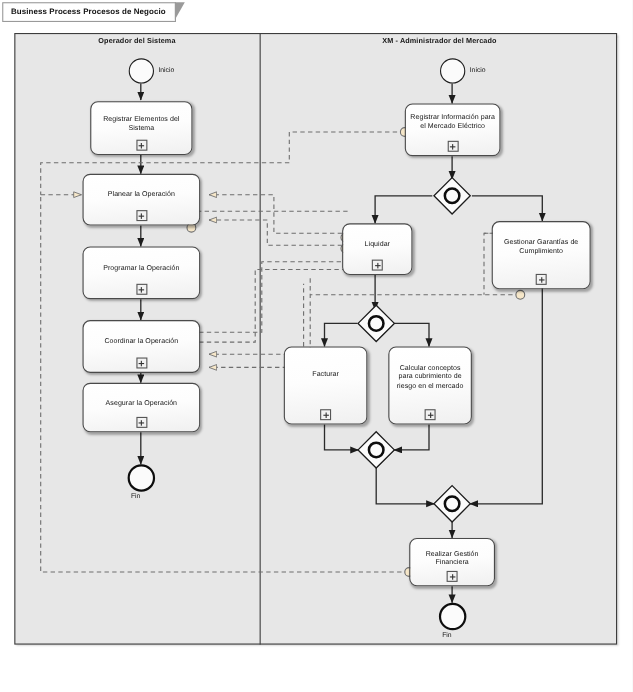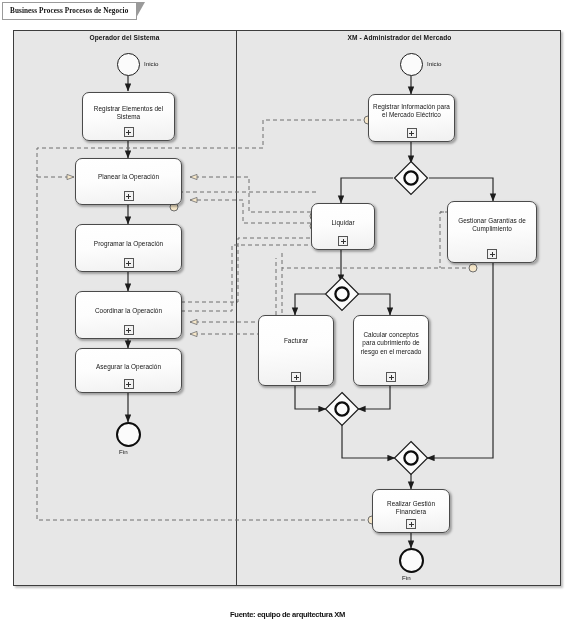--- a/index.html
+++ b/index.html
@@ -14,21 +14,21 @@
     border:1px solid #9a9a9a;
     background:#ffffff;
     font-size:7.2px;font-weight:bold;letter-spacing:.1px;
     color:#111;white-space:nowrap;line-height:10px;
   }
   .tab:after{
     content:"";position:absolute;right:-9px;top:-1px;
     width:0;height:0;border-left:9px solid #9a9a9a;
     border-bottom:16px solid transparent;
   }
-  .tab-inner{position:relative;z-index:2;font-family:Liberation Serif, serif;}
+  .tab-inner{position:relative;z-index:2;}
 
   
   .pool{
     position:absolute;left:13px;top:30px;width:548px;height:556px;
     background:#e7e7e7;border:1.3px solid #3d3d3d;
     box-shadow:1.5px 1.5px 2px rgba(0,0,0,.25);
     box-sizing:border-box;
   }
   .lane-div{
     position:absolute;left:236px;top:30px;width:0;height:556px;
@@ -266,15 +266,14 @@
   <div class="task" style="left:353px;top:315px;width:76px;height:71px;">
     <div class="task-label" style="top:15px;">Calcular conceptos para cubrimiento de riesgo en el mercado</div>
     <div class="subproc-marker"></div>
   </div>
 
   <div class="task" style="left:372px;top:489px;width:78px;height:44px;">
     <div class="task-label" style="top:10px;">Realizar Gestión Financiera</div>
     <div class="subproc-marker"></div>
   </div>
 
-  <div class="cap2">Fuente: equipo de arquitectura XM</div>
 
 </div>
 
 </body></html>

